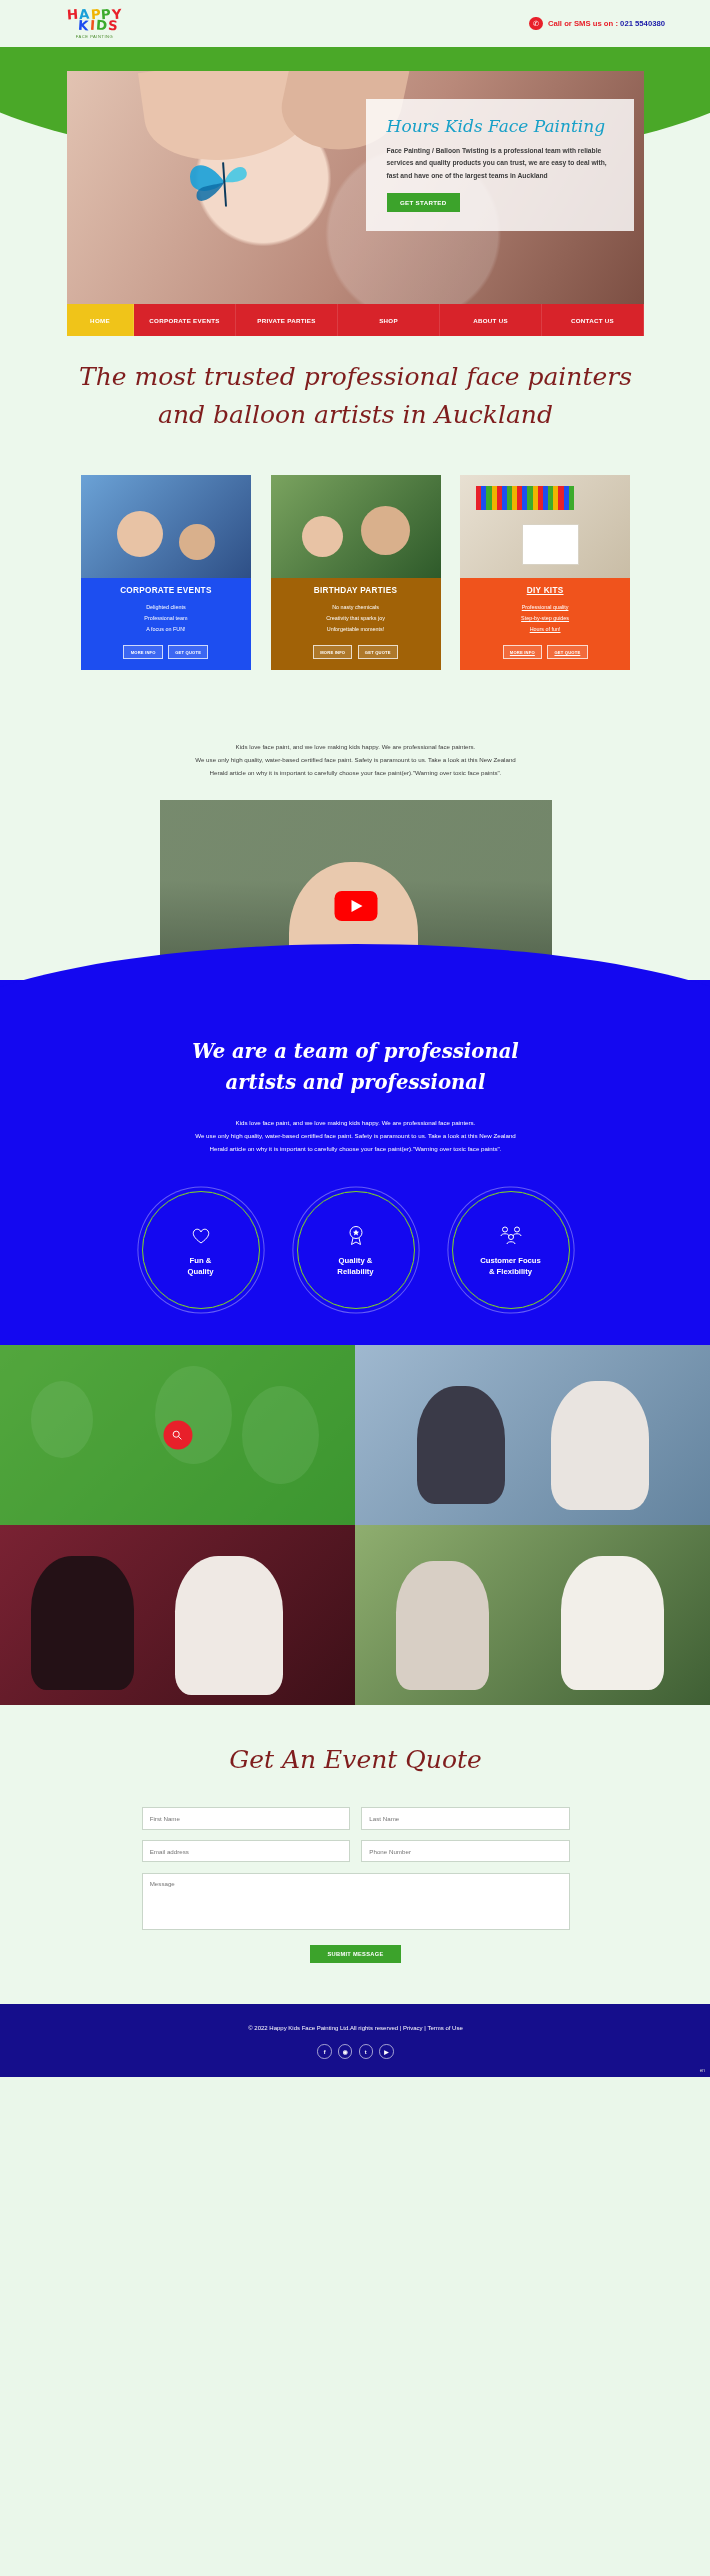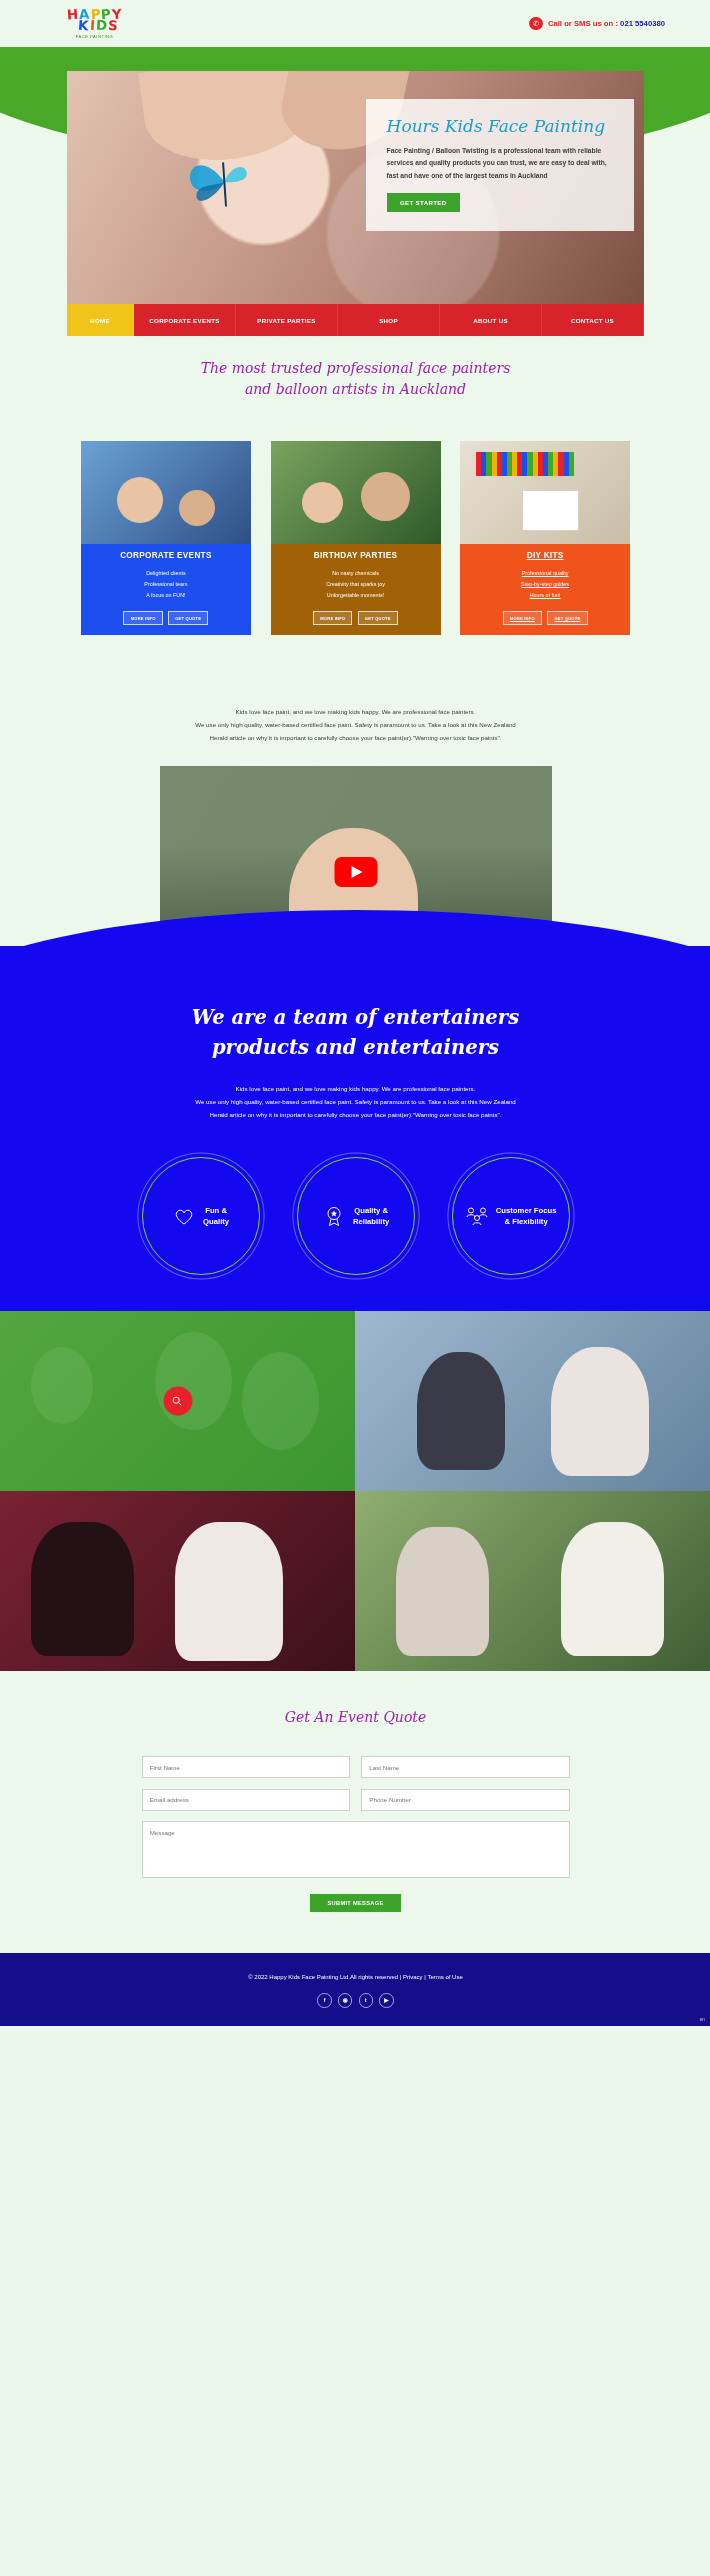--- a/index.html
+++ b/index.html
@@ -161,22 +161,22 @@
     justify-content: center;
     cursor: pointer;
     border-right: 0.5px solid rgba(255,255,255,.12);
   }
   .nav-item.active { background: #f0c419; color: #fff; flex: 0 0 67px; }
 
   
   .script-heading {
     font-family: "DejaVu Serif", serif;
     font-style: italic;
-    font-size: 14px;
-    color: #a21caf;
+    font-size: 25px;
+    color: #7f1d1d;
     text-align: center;
     line-height: 1.55;
   }
 
   
   .trust {
     background: #ecf8ec;
     padding: 21.6px 0 10.3px 0;
   }
   .cards {
@@ -314,21 +314,21 @@
     justify-content: center;
     gap: 37px;
     margin-top: 36px;
   }
   .badge {
     width: 118px; height: 118px;
     border-radius: 50%;
     border: 1.5px solid #7ed321;
     box-shadow: 0 0 0 3.6px #1408f0, 0 0 0 4.6px rgba(255,255,255,.35);
     display: flex;
-    flex-direction: row;
+    flex-direction: column;
     align-items: center;
     justify-content: center;
     gap: 7.2px;
     text-align: center;
   }
   .badge .b-icon { width: 24px; height: 24px; }
   .badge .b-label { font-size: 7.7px; font-weight: bold; line-height: 1.5; }
 
   
   .gallery {
@@ -556,22 +556,22 @@
       <div class="video-girl"></div>
       <div class="video-shirt"></div>
       <div class="play-btn"></div>
     </div>
   </div>
 
   <div class="team">
     <div class="team-arc"></div>
     <div class="team-inner">
       <h2>
-        <div>We are a team of entertainers</div>
-        <div>products and entertainers</div>
+        <div>We are a team of professional</div>
+        <div>artists and professional</div>
       </h2>
       <div class="para">
         <div>Kids love face paint, and we love making kids happy. We are professional face painters.</div>
         <div>We use only high quality, water-based certified face paint. Safety is paramount to us. Take a look at this New Zealand</div>
         <div>Herald article on why it is important to carefully choose your face paint(er)."Warning over toxic face paints".</div>
       </div>
 
       <div class="badges">
         <div class="badge">
           <svg class="b-icon" viewBox="0 0 48 48">

